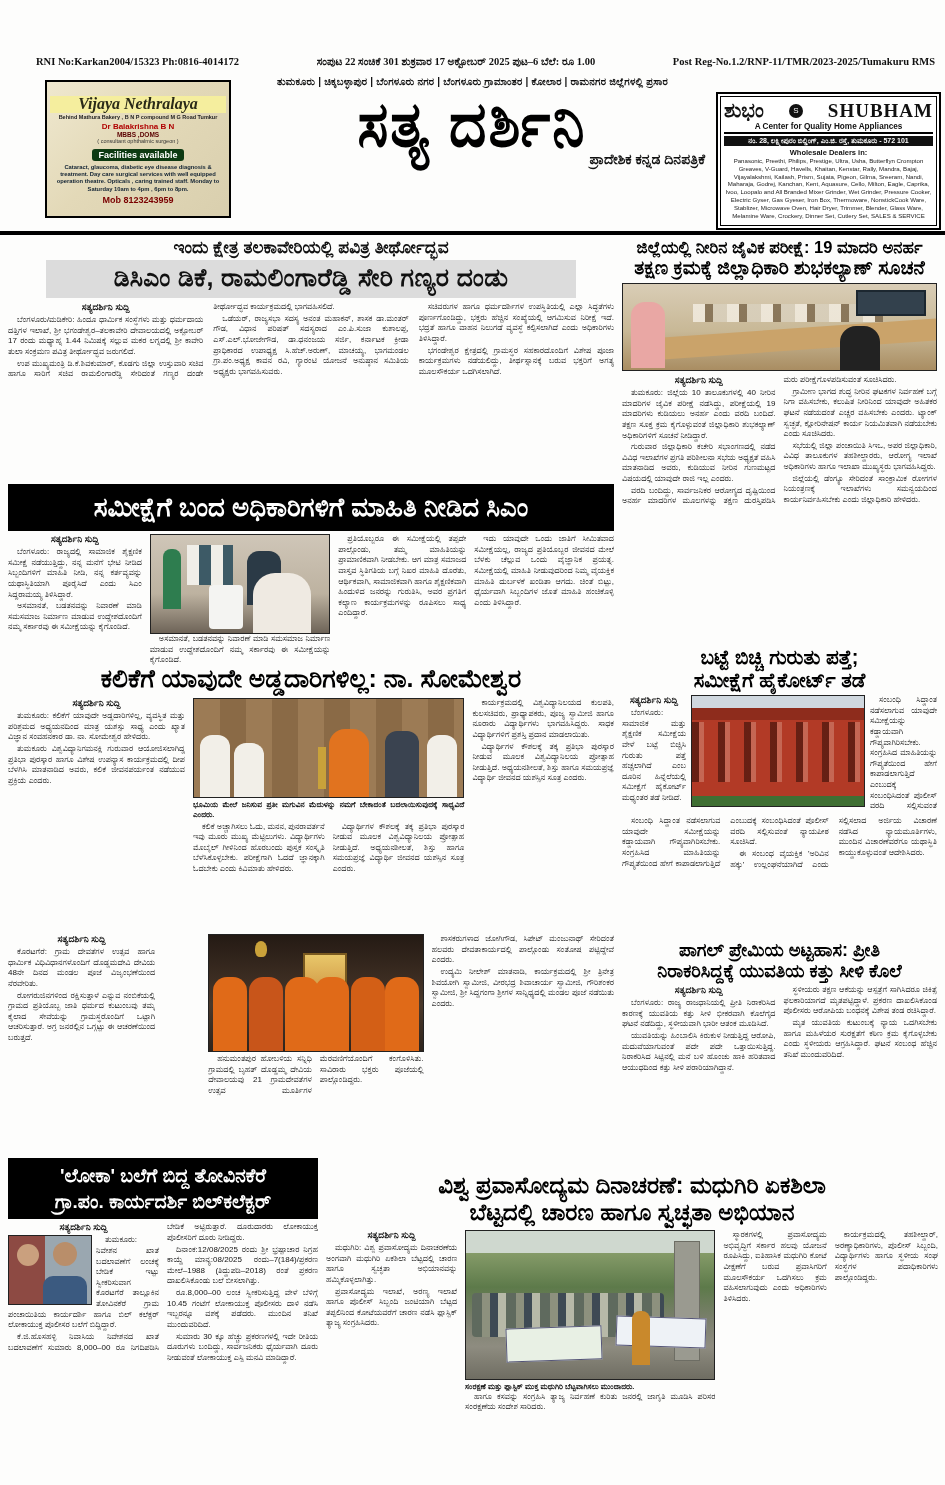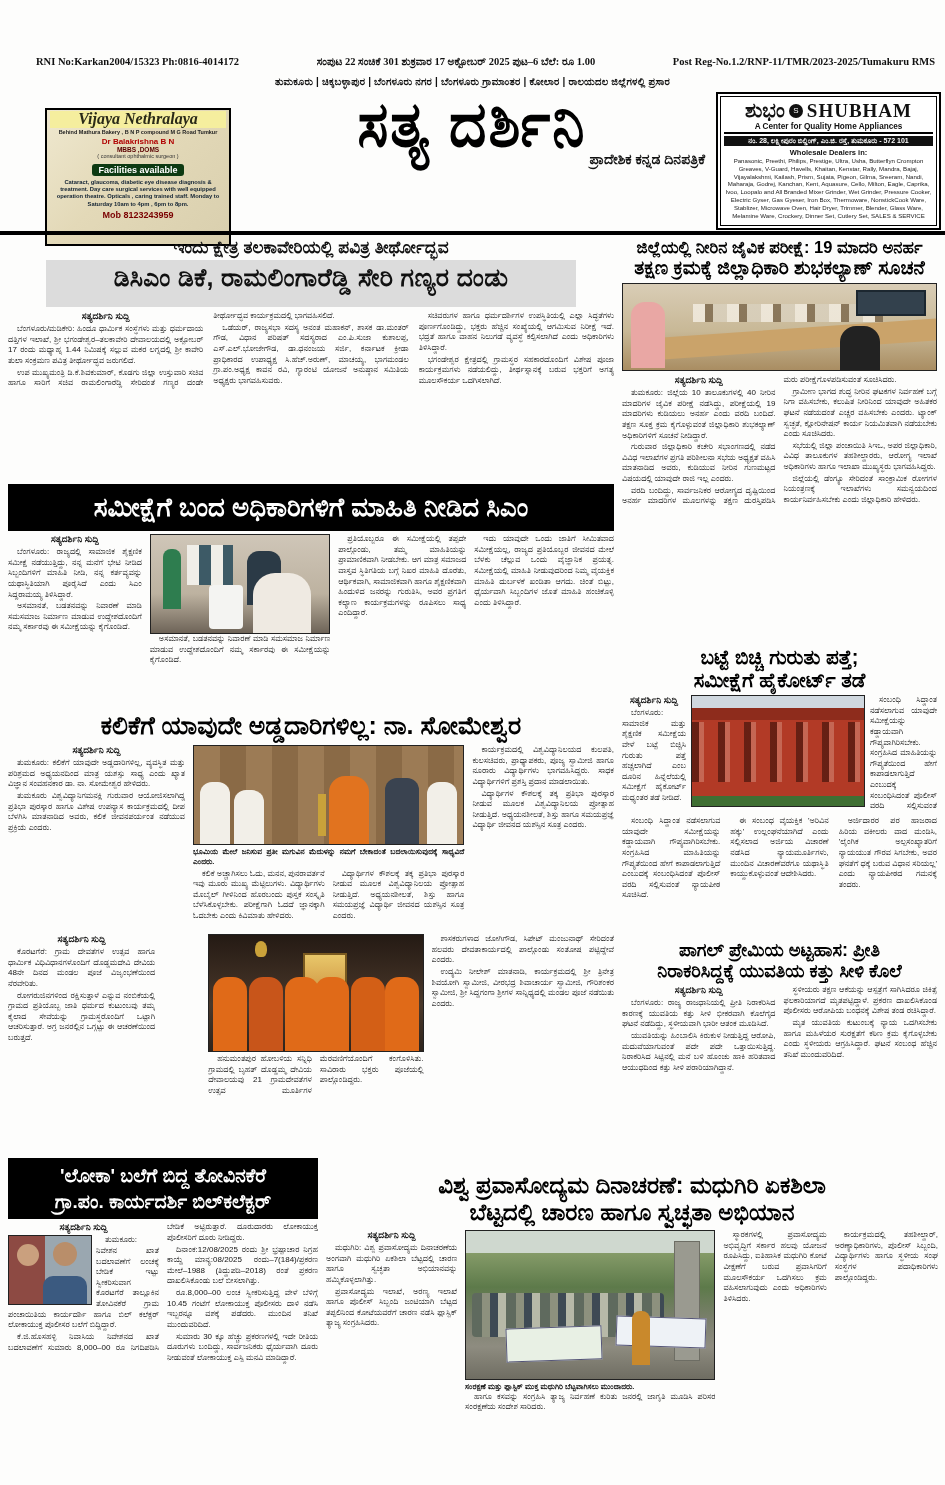--- a/index.html
+++ b/index.html
@@ -5,70 +5,70 @@
   * { margin:0; padding:0; box-sizing:border-box; }
   html,body { background:#e9e9e9; }
   body { font-family:"Liberation Sans", sans-serif; color:#111; }
   .page { position:relative; width:945px; height:1485px; background:#fdfdfc; margin:0 auto; overflow:hidden; }
 
   
   .topbar { position:absolute; top:56px; left:36px; right:10px; display:flex; justify-content:space-between; font-family:"Liberation Serif", serif; font-size:10.5px; font-weight:bold; }
   .circ-line { position:absolute; top:76px; left:0; width:100%; text-align:center; font-size:10px; font-weight:bold; letter-spacing:.2px; }
 
   
-  .ad-left { position:absolute; left:45px; top:108px; width:186px; height:138px; border:2px solid #000; background:linear-gradient(135deg,#efe8cf 0%,#e3d9b8 45%,#d9cfae 100%); padding:1px 3px; text-align:center; overflow:hidden; }
+  .ad-left { position:absolute; left:45px; top:80px; width:186px; height:138px; border:2px solid #000; background:linear-gradient(135deg,#efe8cf 0%,#e3d9b8 45%,#d9cfae 100%); padding:14px 3px; text-align:center; overflow:hidden; }
   .ad-left .ttl { font-family:"Liberation Serif", serif; font-style:italic; font-weight:bold; font-size:16px; color:#2a2a18; background:#f5ee9e; line-height:1.05; }
   .ad-left .sub { font-size:5.5px; font-weight:bold; color:#222; margin-top:1px; }
   .ad-left .doc { font-size:8px; font-weight:bold; color:#b00000; margin-top:2px; }
   .ad-left .quals { font-size:6.5px; font-weight:bold; color:#5a0000; }
   .ad-left .cons { font-size:5.5px; color:#333; }
   .ad-left .fac { display:inline-block; background:#0d3a12; color:#fff; font-weight:bold; font-size:9px; padding:1px 6px; border-radius:3px; margin-top:3px; }
   .ad-left .fac-txt { font-size:5.8px; font-weight:bold; color:#123; line-height:1.25; margin-top:2px; }
   .ad-left .mob { font-size:9px; font-weight:bold; color:#7a0000; margin-top:2px; }
 
   .masthead { position:absolute; left:233px; top:94px; width:478px; text-align:center; }
   .masthead .title { font-size:58px; line-height:1.02; font-weight:900; letter-spacing:2px; color:#000; transform:scaleY(1.08); }
   .masthead .tagline { text-align:right; font-size:14px; font-weight:bold; margin:-2px 6px 0 0; }
   .masthead .ed-row { display:flex; justify-content:space-between; align-items:flex-end; margin-top:4px; }
   .masthead .ed-col { font-size:9px; font-weight:bold; }
   .masthead .ed-label { font-size:9px; }
   .masthead .ed-mid { font-size:10.5px; font-weight:bold; }
   .masthead .ed-mid .u { text-decoration:underline; display:block; margin-top:3px; }
   .masthead .email { font-family:"Liberation Serif", serif; font-style:italic; font-weight:bold; font-size:12.5px; }
 
   .ad-right { position:absolute; left:716px; top:92px; width:225px; height:138px; border:2px solid #000; outline:1px solid #000; outline-offset:-5px; background:#fff; padding:5px 6px; text-align:center; overflow:hidden; }
-  .ad-right .row1 { display:flex; align-items:center; justify-content:center; gap:4px; }
+  .ad-right .row1 { display:flex; align-items:center; justify-content:space-between; gap:4px; }
   .ad-right .kan { font-size:20px; font-weight:900; }
   .ad-right .logo { width:14px; height:14px; border-radius:50%; background:#111; color:#fff; font-size:8px; line-height:14px; }
   .ad-right .eng { font-family:"Liberation Serif", serif; font-size:19px; font-weight:bold; letter-spacing:1px; }
   .ad-right .tag { font-size:8.2px; font-weight:bold; border-bottom:2px solid #000; padding-bottom:1px; }
   .ad-right .addr { background:#111; color:#fff; font-size:7px; font-weight:bold; margin-top:2px; padding:1px 0; }
   .ad-right .wd { font-size:7.5px; font-weight:bold; margin-top:2px; }
   .ad-right .dealers { font-size:6.1px; line-height:1.28; color:#222; }
 
   .black-rule { position:absolute; left:0; right:0; top:231px; height:4px; background:#000; }
 
   
   .kicker { font-size:17px; font-weight:bold; text-align:center; }
-  .hl-gray { background:#dcdcdc; font-size:25px; font-weight:900; text-align:center; padding:3px 0 14px; margin:2px 38px 4px; letter-spacing:.3px; }
+  .hl-gray { background:#dcdcdc; font-size:25px; font-weight:900; text-align:center; padding:3px 0 5px; margin:2px 38px 4px; letter-spacing:.3px; }
   .hl { font-weight:900; text-align:center; color:#000; }
   .banner { background:#000; color:#fff; font-weight:900; text-align:center; }
   .byline { font-size:9px; font-weight:bold; text-align:center; margin-bottom:2px; }
   .btxt p { font-size:8px; line-height:1.33; text-align:justify; text-indent:9px; margin:0 0 1px; }
   .cols2 { column-count:2; column-gap:8px; }
   .cols3 { column-count:3; column-gap:10px; }
   .photo { position:relative; overflow:hidden; border:1px solid #222; }
   .caption { font-size:7.5px; font-weight:bold; line-height:1.3; margin-top:2px; text-align:justify; }
   .clip { overflow:hidden; }
 
   
   .secA-left  { position:absolute; left:8px;  top:238px; width:606px; height:242px; }
   .secA-right { position:absolute; left:622px; top:238px; width:315px; height:402px; }
   .secB { position:absolute; left:8px; top:484px; width:606px; height:176px; }
-  .secC { position:absolute; left:8px; top:664px; width:606px; height:266px;margin-top:47px; }
+  .secC { position:absolute; left:8px; top:664px; width:606px; height:266px; }
   .secD { position:absolute; left:622px; top:646px; width:315px; height:288px; }
   .secE { position:absolute; left:8px; top:934px; width:606px; height:220px; }
   .secF { position:absolute; left:622px; top:940px; width:315px; height:226px; }
   .secG { position:absolute; left:8px; top:1158px; width:310px; height:310px; }
   .secH { position:absolute; left:326px; top:1172px; width:612px; height:296px; }
 
   .flexrow { display:flex; gap:8px; }
 
   
   .ph-meeting { height:88px; background:linear-gradient(180deg,#d9cdb6 0%,#c8b896 55%,#a98d62 100%); }
@@ -119,21 +119,21 @@
 </head>
 <body>
 
 <div class="page">
 
   <div class="topbar">
     <span>RNI No:Karkan2004/15323    Ph:0816-4014172</span>
     <span>ಸಂಪುಟ 22   ಸಂಚಿಕೆ 301    ಶುಕ್ರವಾರ 17 ಅಕ್ಟೋಬರ್ 2025      ಪುಟ–6   ಬೆಲೆ: ರೂ 1.00</span>
     <span>Post Reg-No.1.2/RNP-11/TMR/2023-2025/Tumakuru RMS</span>
   </div>
-  <div class="circ-line">ತುಮಕೂರು | ಚಿಕ್ಕಬಳ್ಳಾಪುರ | ಬೆಂಗಳೂರು ನಗರ | ಬೆಂಗಳೂರು ಗ್ರಾಮಾಂತರ | ಕೋಲಾರ | ರಾಲಯದಲ ಜಿಲ್ಲೆಗಳಲ್ಲಿ ಪ್ರಸಾರ</div>
+  <div class="circ-line">ತುಮಕೂರು | ಚಿಕ್ಕಬಳ್ಳಾಪುರ | ಬೆಂಗಳೂರು ನಗರ | ಬೆಂಗಳೂರು ಗ್ರಾಮಾಂತರ | ಕೋಲಾರ | ರಾಮನಗರ ಜಿಲ್ಲೆಗಳಲ್ಲಿ ಪ್ರಸಾರ</div>
 
   <div class="ad-left">
     <div class="ttl">Vijaya Nethralaya</div>
     <div class="sub">Behind Mathura Bakery , B N P compound M G Road Tumkur</div>
     <div class="doc">Dr Balakrishna B N</div>
     <div class="quals">MBBS ,DOMS</div>
     <div class="cons">( consultant ophthalmic surgeon )</div>
     <div class="fac">Facilities available</div>
     <div class="fac-txt">Cataract, glaucoma, diabetic eye disease diagnosis &amp; treatment. Day care surgical services with well equipped operation theatre. Opticals , caring trained staff. Monday to Saturday 10am to 4pm , 6pm to 8pm.</div>
     <div class="mob">Mob  8123243959</div>
@@ -268,21 +268,20 @@
           <div class="arches"></div>
           <div class="lawn"></div>
       </div>
       <div class="btxt clip" style="width:22%;">
         <p>ಸಂಬಂಧಿ ಸಿದ್ದಾಂತ ನಡೆಸಲಾಗುವ ಯಾವುದೇ ಸಮೀಕ್ಷೆಯನ್ನು ಕಡ್ಡಾಯವಾಗಿ ಗೌಪ್ಯವಾಗಿರಿಸಬೇಕು. ಸಂಗ್ರಹಿಸಿದ ಮಾಹಿತಿಯನ್ನು ಗೌಪ್ಯತೆಯಿಂದ ಹೇಗೆ ಕಾಪಾಡಲಾಗುತ್ತಿದೆ ಎಂಬುದಕ್ಕೆ ಸಂಬಂಧಿಸಿದಂತೆ ಪೊಲೀಸ್ ವರದಿ ಸಲ್ಲಿಸುವಂತೆ ನ್ಯಾಯಪೀಠ ಸೂಚಿಸಿದೆ.</p>
       </div>
     </div>
     <div class="btxt cols3 clip" style="height:108px; margin-top:3px;">
       <p>ಸಂಬಂಧಿ ಸಿದ್ದಾಂತ ನಡೆಸಲಾಗುವ ಯಾವುದೇ ಸಮೀಕ್ಷೆಯನ್ನು ಕಡ್ಡಾಯವಾಗಿ ಗೌಪ್ಯವಾಗಿರಿಸಬೇಕು. ಸಂಗ್ರಹಿಸಿದ ಮಾಹಿತಿಯನ್ನು ಗೌಪ್ಯತೆಯಿಂದ ಹೇಗೆ ಕಾಪಾಡಲಾಗುತ್ತಿದೆ ಎಂಬುದಕ್ಕೆ ಸಂಬಂಧಿಸಿದಂತೆ ಪೊಲೀಸ್ ವರದಿ ಸಲ್ಲಿಸುವಂತೆ ನ್ಯಾಯಪೀಠ ಸೂಚಿಸಿದೆ.</p>
       <p>ಈ ಸಂಬಂಧ ವೈಯಕ್ತಿಕ 'ಅರಿವಿನ ಹಕ್ಕು' ಉಲ್ಲಂಘನೆಯಾಗಿದೆ ಎಂದು ಸಲ್ಲಿಸಲಾದ ಅರ್ಜಿಯ ವಿಚಾರಣೆ ನಡೆಸಿದ ನ್ಯಾಯಮೂರ್ತಿಗಳು, ಮುಂದಿನ ವಿಚಾರಣೆವರೆಗೂ ಯಥಾಸ್ಥಿತಿ ಕಾಯ್ದುಕೊಳ್ಳುವಂತೆ ಆದೇಶಿಸಿದರು.</p>
-      <p>ಅರ್ಜಿದಾರರ ಪರ ಹಾಜರಾದ ಹಿರಿಯ ವಕೀಲರು ವಾದ ಮಂಡಿಸಿ, 'ಲೈಂಗಿಕ ಅಲ್ಪಸಂಖ್ಯಾತರಿಗೆ ನ್ಯಾಯಯುತ ಗೌರವ ಸಿಗಬೇಕು, ಅವರ ಘನತೆಗೆ ಧಕ್ಕೆ ಬರುವ ವಿಧಾನ ಸರಿಯಲ್ಲ' ಎಂದು ನ್ಯಾಯಪೀಠದ ಗಮನಕ್ಕೆ ತಂದರು.</p>
     </div>
   </div>
 
   <div class="secE">
     <div class="flexrow clip" style="height:184px;">
       <div class="btxt clip" style="width:25%;">
         <div class="byline">ಸತ್ಯದರ್ಶಿನಿ ಸುದ್ದಿ</div>
         <p>ಕೊರಟಗೆರೆ: ಗ್ರಾಮ ದೇವತೆಗಳ ಉತ್ಸವ ಹಾಗೂ ಧಾರ್ಮಿಕ ವಿಧಿವಿಧಾನಗಳೊಂದಿಗೆ ದೊಡ್ಡಮದೇವಿ ದೇವಿಯ 48ನೇ ದಿನದ ಮಂಡಲ ಪೂಜೆ ವಿಜೃಂಭಣೆಯಿಂದ ನೆರವೇರಿತು.</p>
         <p>ರೋಗರುಜಿನಗಳಿಂದ ರಕ್ಷಿಸುತ್ತಾಳೆ ಎನ್ನುವ ನಂಬಿಕೆಯಲ್ಲಿ ಗ್ರಾಮದ ಪ್ರತಿಯೊಬ್ಬ ಜಾತಿ ಧರ್ಮದ ಕುಟುಂಬವು ತಮ್ಮ ಕೈಲಾದ ಸೇವೆಯನ್ನು ಗ್ರಾಮಸ್ಥರೊಂದಿಗೆ ಒಟ್ಟಾಗಿ ಆಚರಿಸುತ್ತಾರೆ. ಅಗ್ರ ಜನರಲ್ಲಿನ ಒಗ್ಗಟ್ಟು ಈ ಆಚರಣೆಯಿಂದ ಬರುತ್ತದೆ.</p>
       </div>

